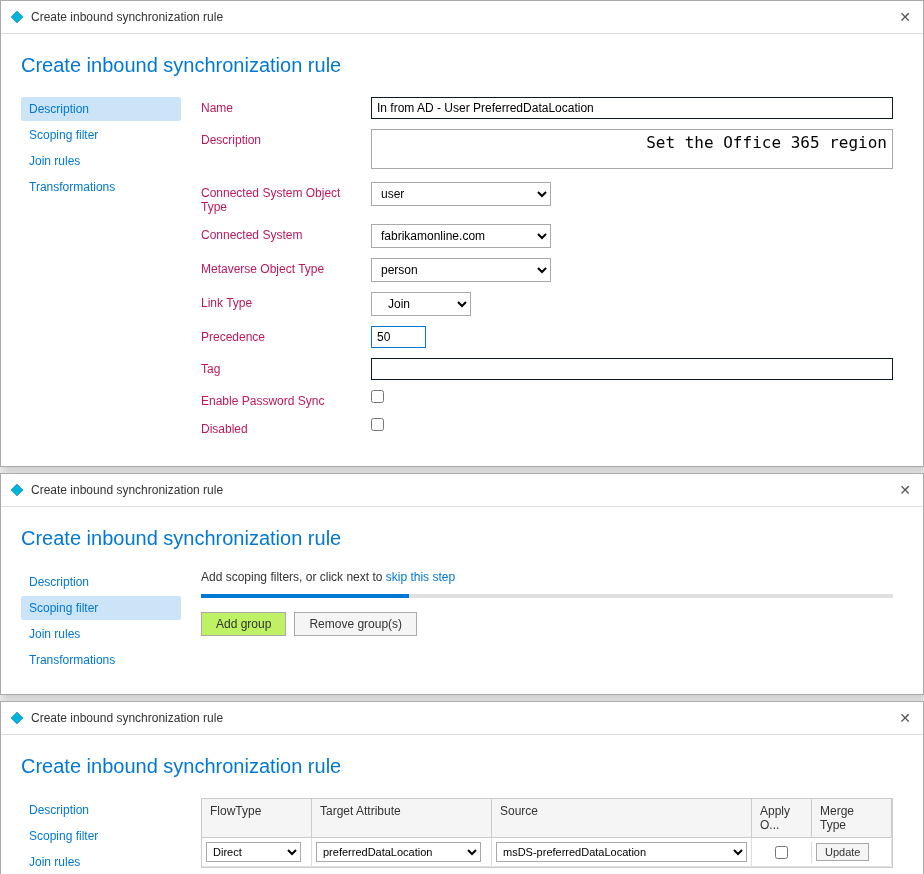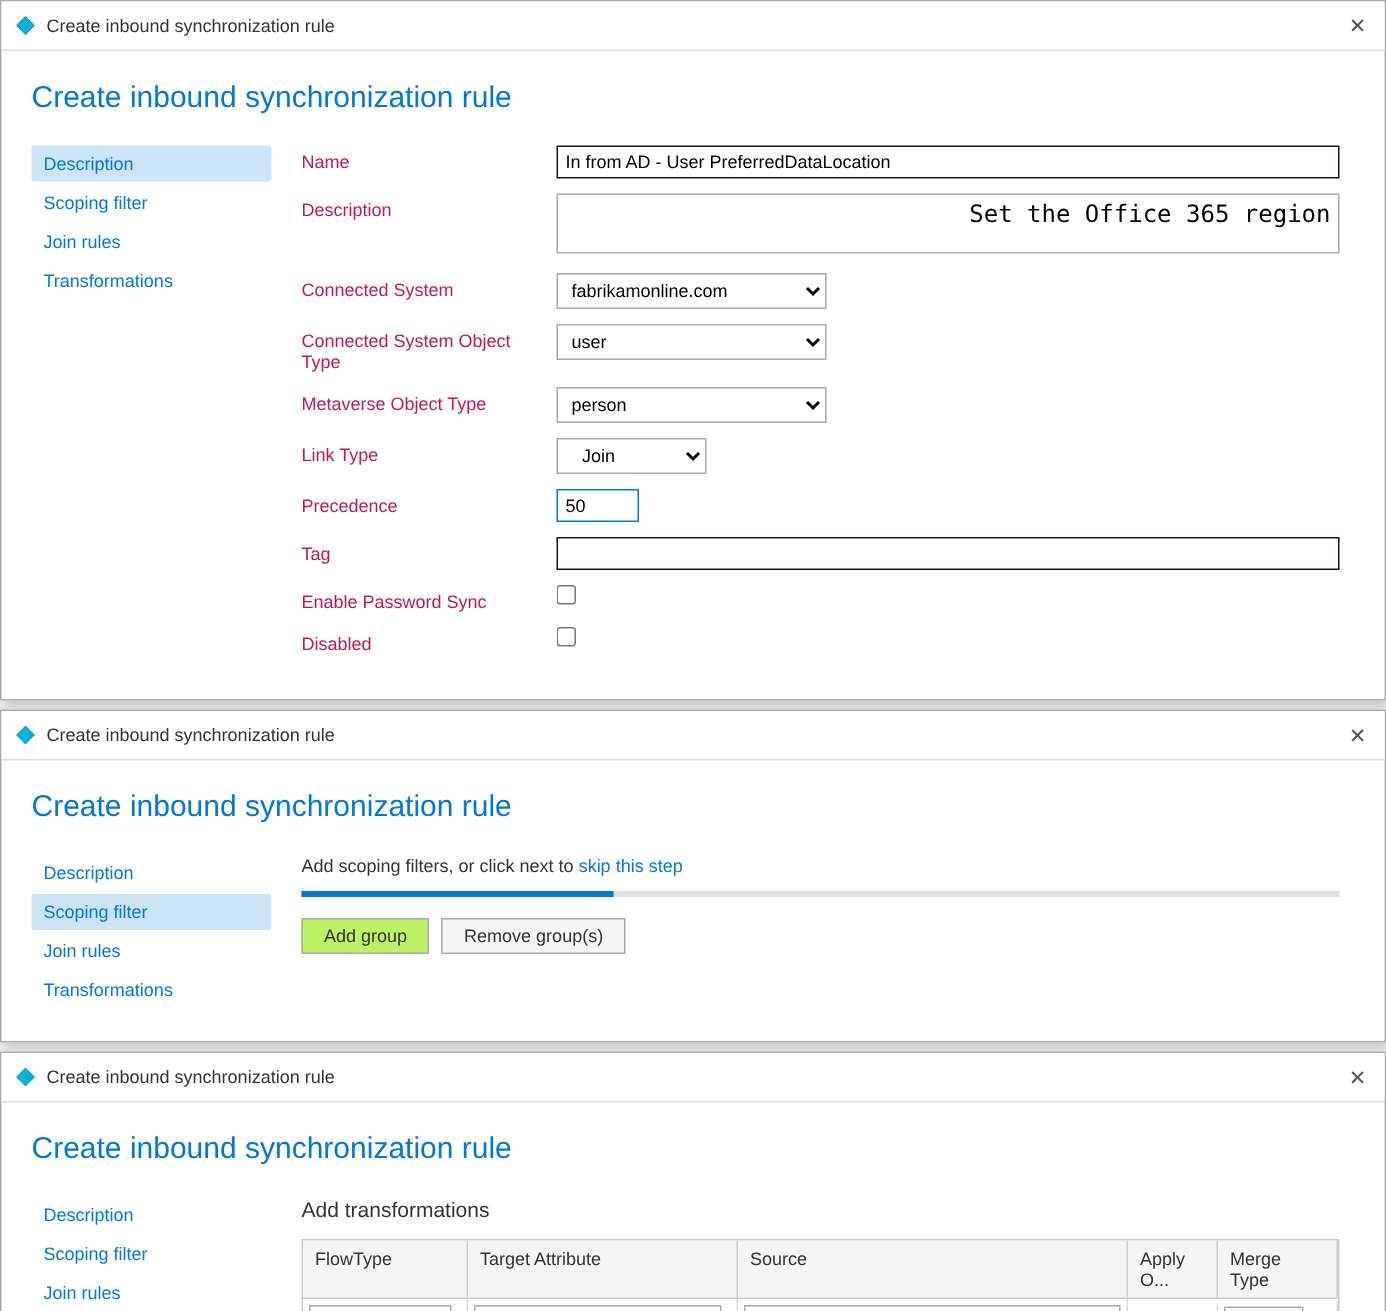--- a/index.html
+++ b/index.html
@@ -291,33 +291,33 @@
         </div>
 
         <div class="form-row">
           <div class="form-label">Description</div>
           <div class="form-control">
             <textarea style="">Set the Office 365 region</textarea>
           </div>
         </div>
 
         <div class="form-row">
+          <div class="form-label">Connected System Object Type</div>
+          <div class="form-control">
+            <select>
+              <option>user</option>
+            </select>
+          </div>
+        </div>
+
+        <div class="form-row">
           <div class="form-label">Connected System</div>
           <div class="form-control">
             <select>
               <option>fabrikamonline.com</option>
-            </select>
-          </div>
-        </div>
-
-        <div class="form-row">
-          <div class="form-label">Connected System Object Type</div>
-          <div class="form-control">
-            <select>
-              <option>user</option>
             </select>
           </div>
         </div>
 
         <div class="form-row">
           <div class="form-label">Metaverse Object Type</div>
           <div class="form-control">
             <select>
               <option>person</option>
             </select>
@@ -417,21 +417,20 @@
   <div class="window-content">
     <div class="page-title">Create inbound synchronization rule</div>
     <div class="main-layout">
       <div class="sidebar">
         <div class="sidebar-item">Description</div>
         <div class="sidebar-item">Scoping filter</div>
         <div class="sidebar-item">Join rules</div>
 
       </div>
       <div class="form-area">
-        <div class="section-subtitle">Add transformations</div>
         <div class="table-wrapper">
           <div class="table-header">
             <div class="table-header-cell" style="width:110px;">FlowType</div>
             <div class="table-header-cell" style="width:180px;">Target Attribute</div>
             <div class="table-header-cell" style="flex:1;">Source</div>
             <div class="table-header-cell" style="width:60px;">Apply O...</div>
             <div class="table-header-cell" style="width:80px;">Merge Type</div>
           </div>
           <div class="table-row-data">
             <div class="table-cell" style="width:110px;">

